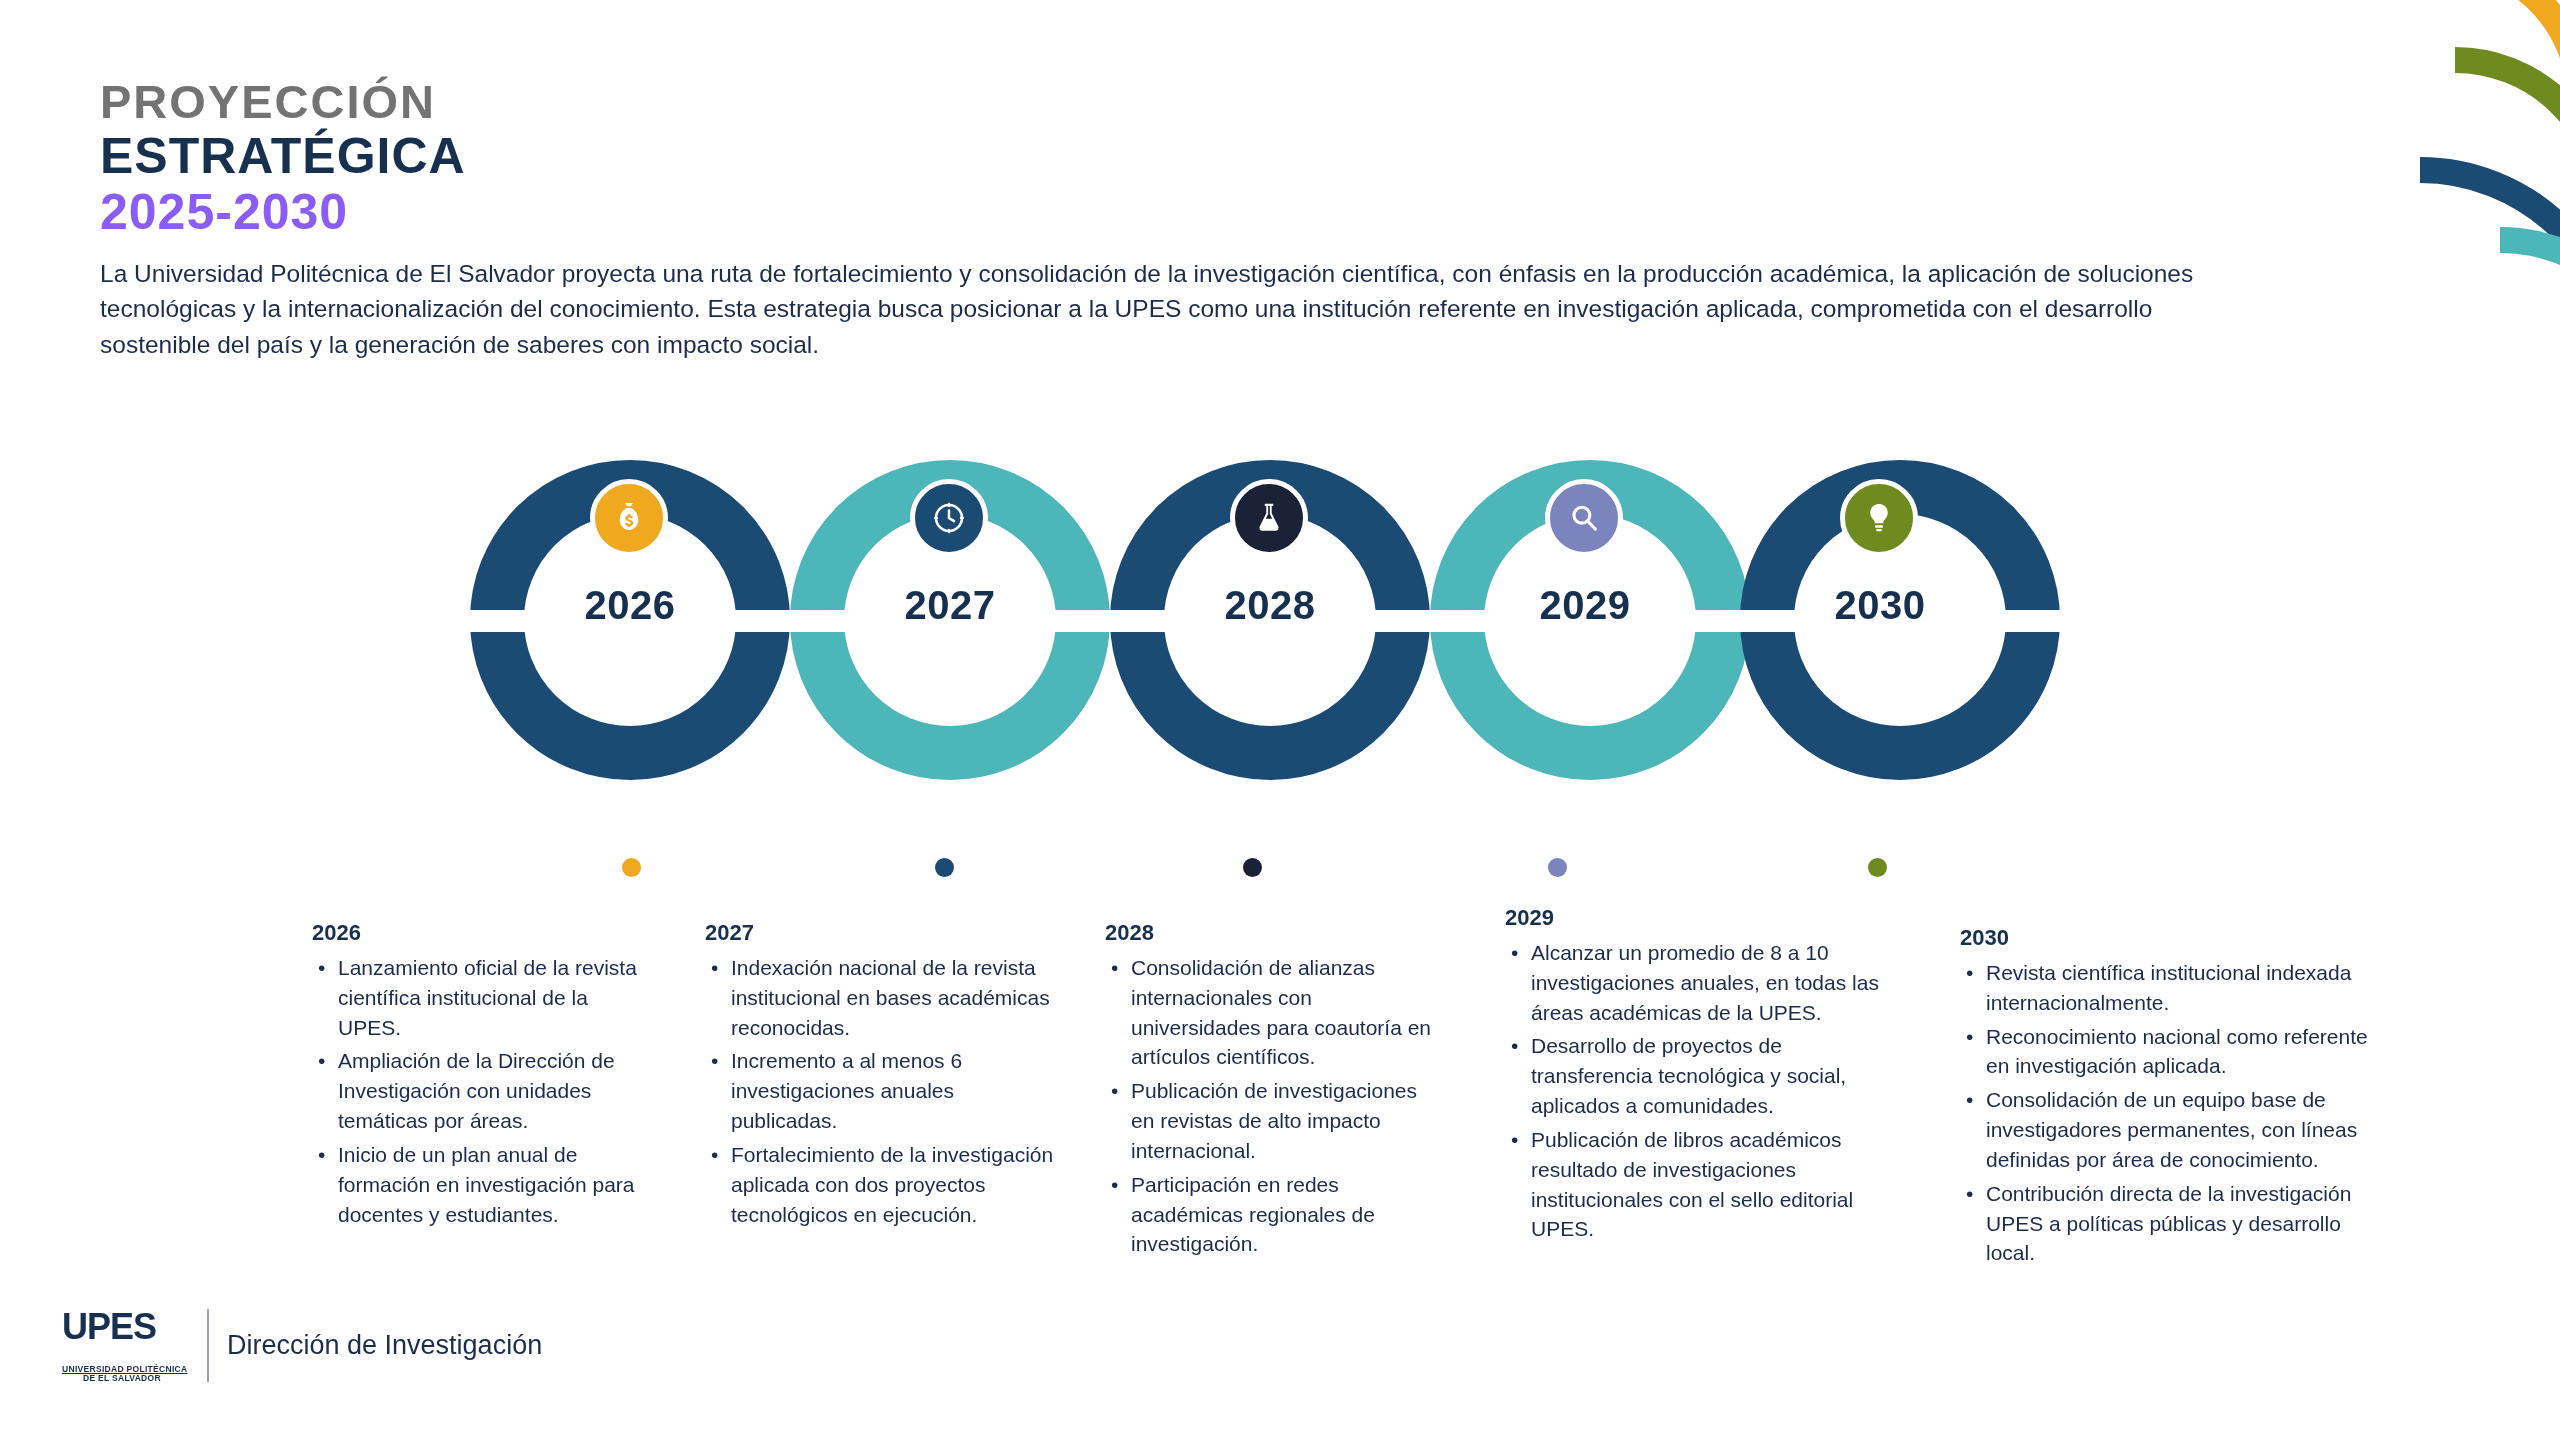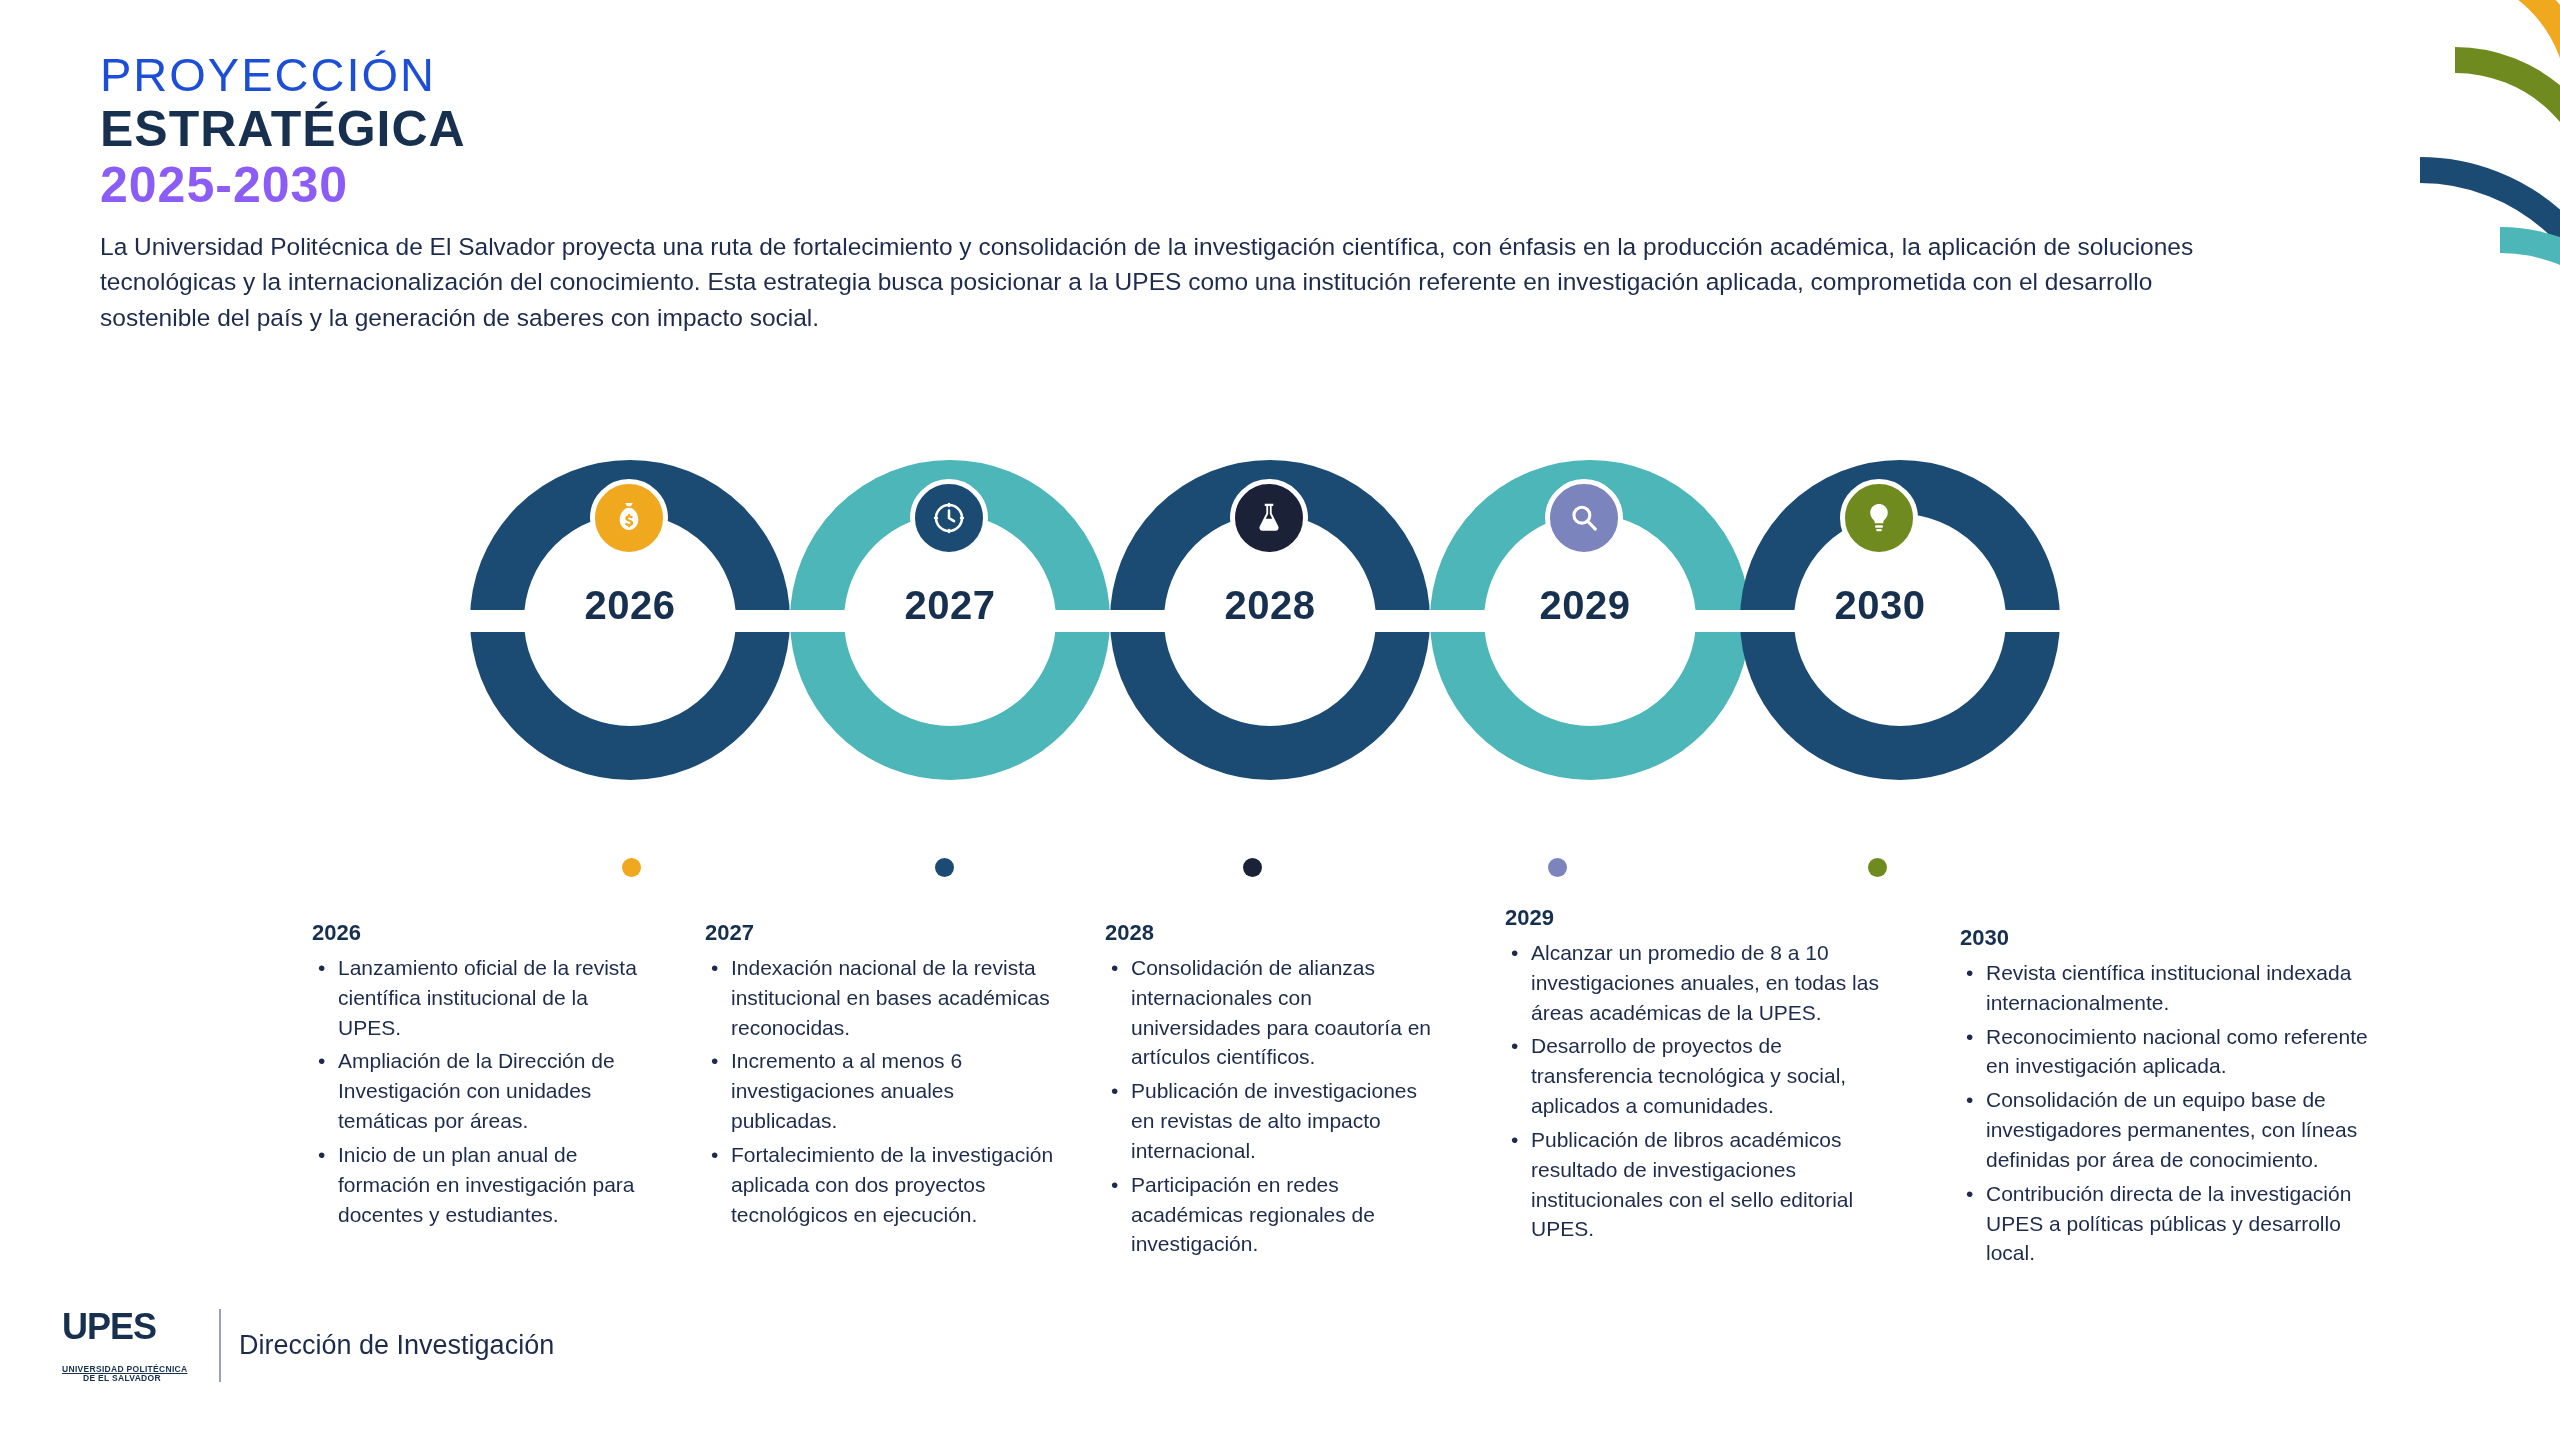--- a/index.html
+++ b/index.html
@@ -30,23 +30,24 @@
   
   .header {
     position: absolute;
     left: 100px;
     top: 50px;
     width: 2180px;
   }
   .title-line1 {
     font-size: 47px;
     letter-spacing: 2px;
-    font-weight: 400;
-    color: #1d4ed8;
+    font-weight: 700;
+    color: #737373;
     line-height: 1.08;
+    margin-top: 27px;
   }
   .title-line2 {
     font-size: 50px;
     letter-spacing: 1px;
     font-weight: 700;
     color: #17304f;
     line-height: 1.12;
   }
   .title-line3 {
     font-size: 50px;
@@ -161,21 +162,21 @@
     position: absolute;
     left: 62px;
     bottom: 58px;
     display: flex;
     align-items: center;
     gap: 18px;
   }
   .logo-box {
     width: 145px;
     border-right: 2px solid #9aa0b5;
-    padding-right: 12px;
+    padding-right: 0;
     line-height: 1;
   }
   .logo-mark {
     font-size: 36px;
     font-weight: 700;
     letter-spacing: -1px;
     color: #17304f;
   }
   .logo-sub {
     font-size: 8.5px;

